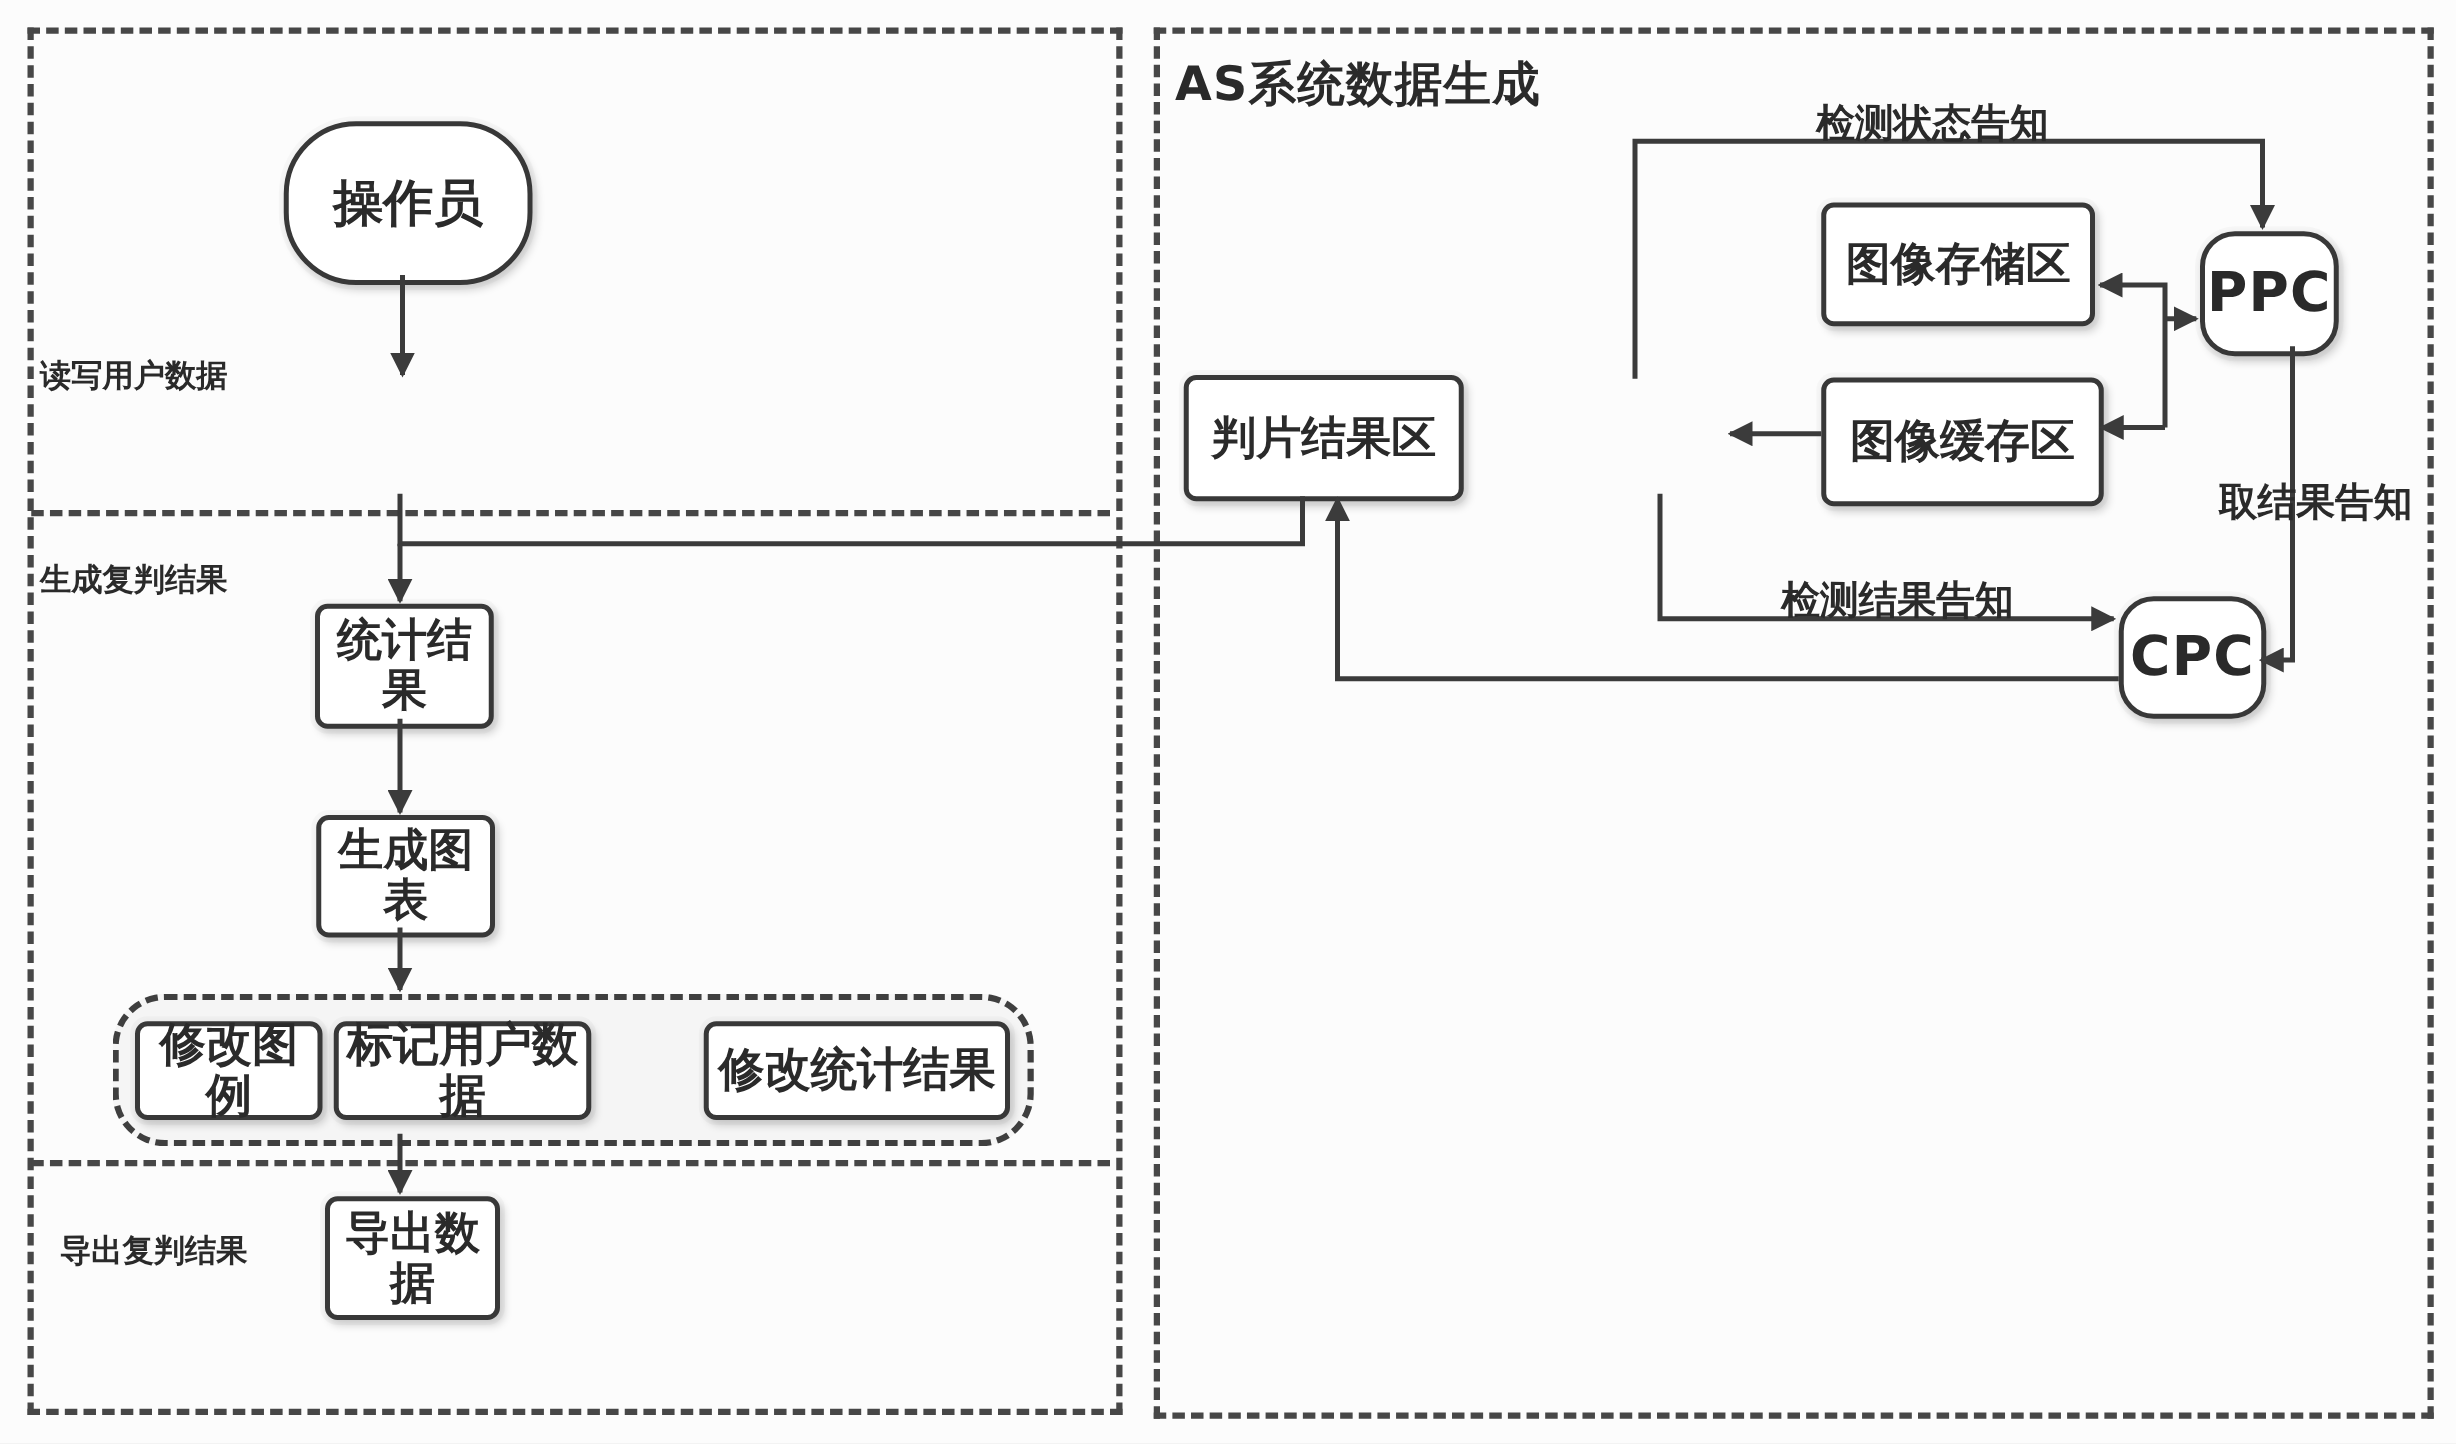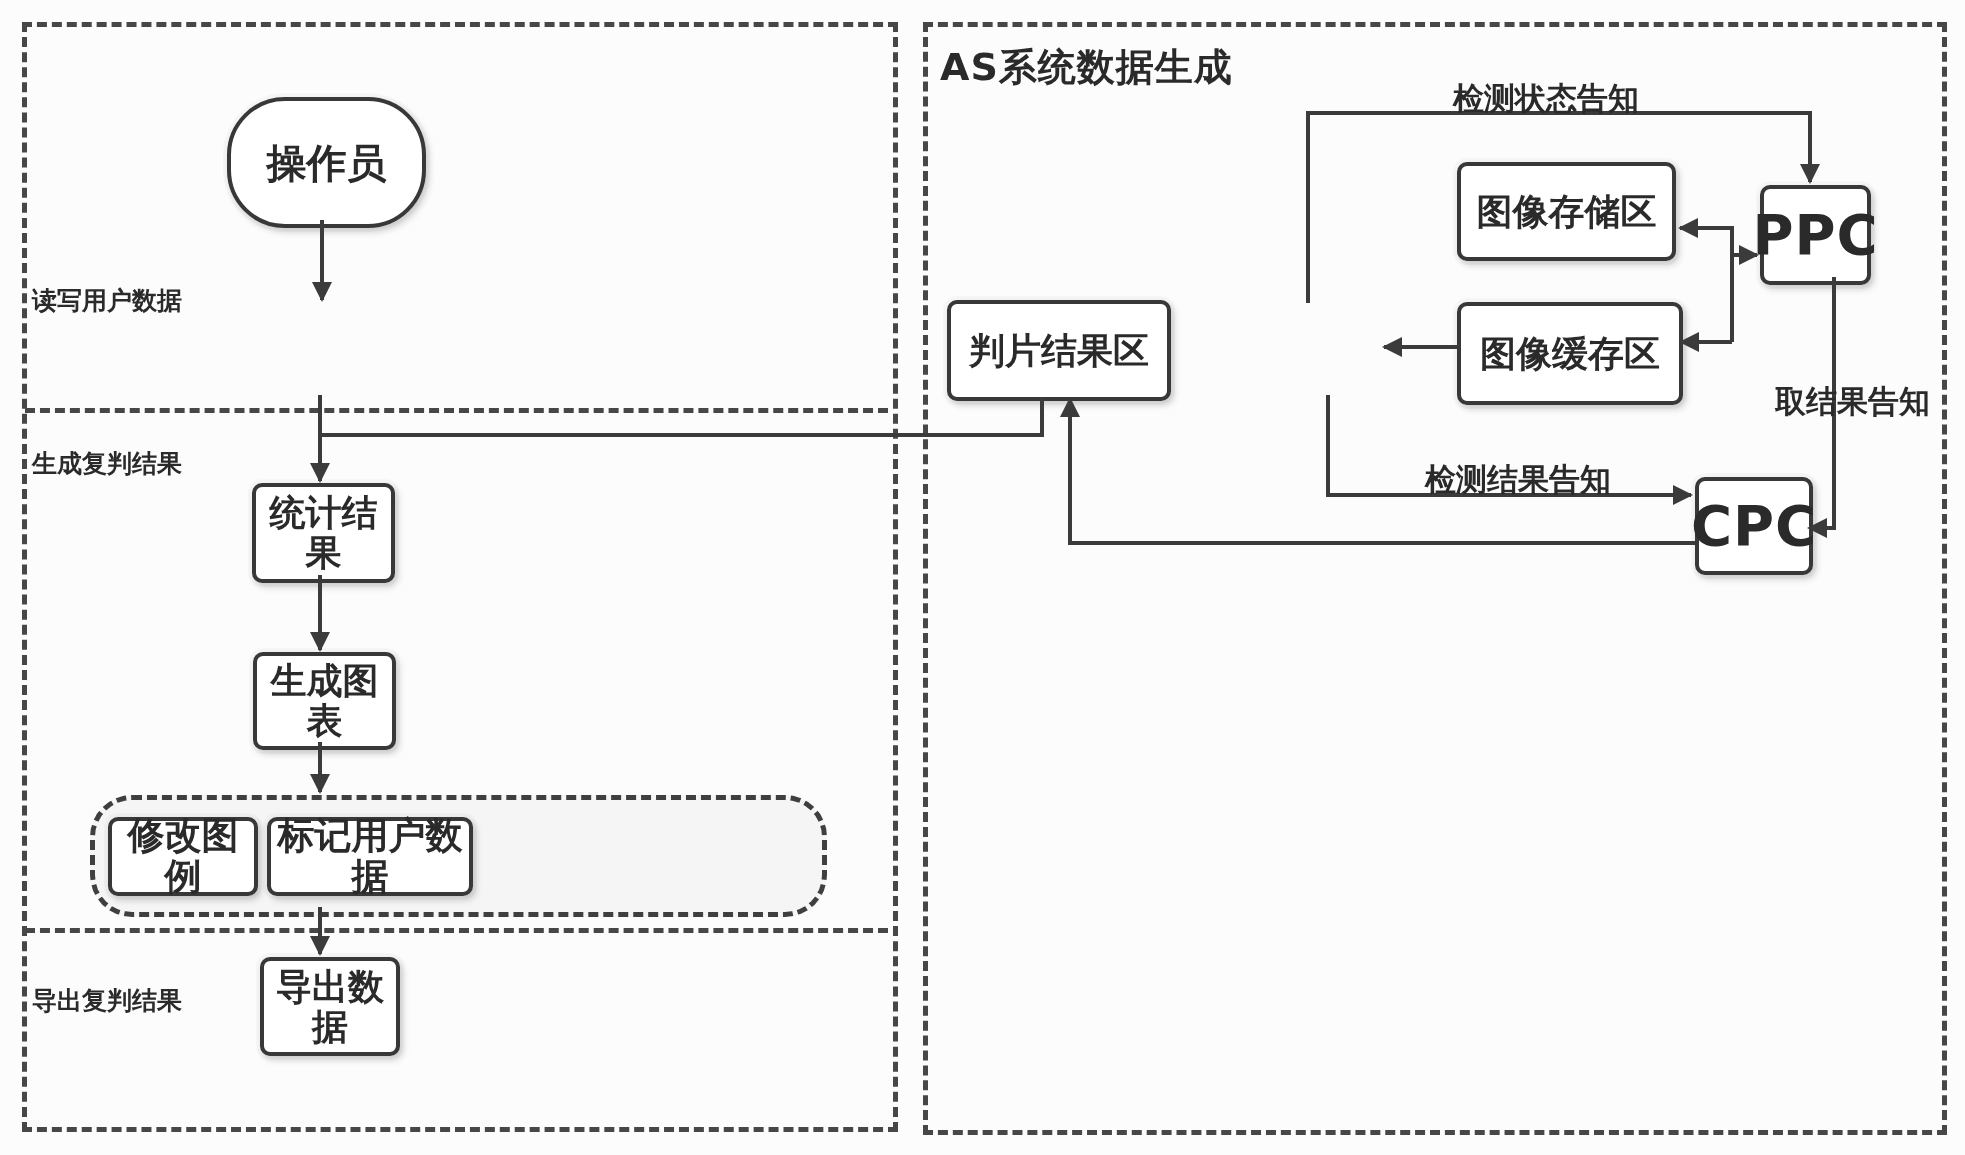--- a/index.html
+++ b/index.html
@@ -37,50 +37,51 @@
   }
   .edge-label{
     position:absolute;font-size:31px;font-weight:bold;white-space:nowrap;z-index:6;
   }
   #arrows{position:absolute;left:0;top:0;z-index:5;}
   #arrows path{stroke:var(--line);stroke-width:4;fill:none;}
   #arrows .ah{fill:var(--line);stroke:none;}
   .f36{font-size:36px;}
   .f40{font-size:40px;}
   .f31{font-size:37px;}
-  .f44{font-size:56px;font-weight:600;letter-spacing:1px;}
+  .f44{font-size:44px;font-weight:600;letter-spacing:1px;border-radius:28px;}
 </style>
 </head>
 <body>
 
 <div id="stage">
 
   <div class="panel" style="left:22px;top:22px;width:866px;height:1100px"></div>
   <div class="panel" style="left:923px;top:22px;width:1014px;height:1103px"></div>
 
   <div class="hdivider" style="left:25px;top:408px;width:863px"></div>
   <div class="hdivider" style="left:25px;top:928px;width:863px"></div>
 
   <div class="sec-label" style="left:32px;top:284px">读写用户数据</div>
   <div class="sec-label" style="left:32px;top:447px">生成复判结果</div>
-  <div class="sec-label" style="left:32px;top:984px">导出复判结果</div>
+  <div class="sec-label" style="left:48px;top:984px">导出复判结果</div>
 
   <div class="panel-title" style="left:940px;top:42px">AS系统数据生成</div>
 
   <div class="box ellipse f40" style="left:227px;top:97px;width:191px;height:123px">操作员</div>
 
 
   <div class="box f36" style="left:252px;top:483px;width:135px;height:92px">统计结果</div>
 
   <div class="box f36" style="left:253px;top:652px;width:135px;height:90px">生成图表</div>
 
   <div class="group-dashed" style="left:90px;top:795px;width:727px;height:112px"></div>
 
   <div class="box f31" style="left:108px;top:817px;width:142px;height:71px">修改图例</div>
   <div class="box f31" style="left:267px;top:817px;width:198px;height:71px">标记用户数据</div>
+  <div class="box f31" style="left:563px;top:817px;width:237px;height:71px">修改统计结果</div>
 
   <div class="box f36" style="left:260px;top:957px;width:132px;height:91px">导出数据</div>
 
   <div class="box f36" style="left:947px;top:300px;width:216px;height:93px">判片结果区</div>
 
 
   <div class="box f36" style="left:1457px;top:162px;width:211px;height:91px">图像存储区</div>
 
   <div class="box f36" style="left:1457px;top:302px;width:218px;height:95px">图像缓存区</div>
 

